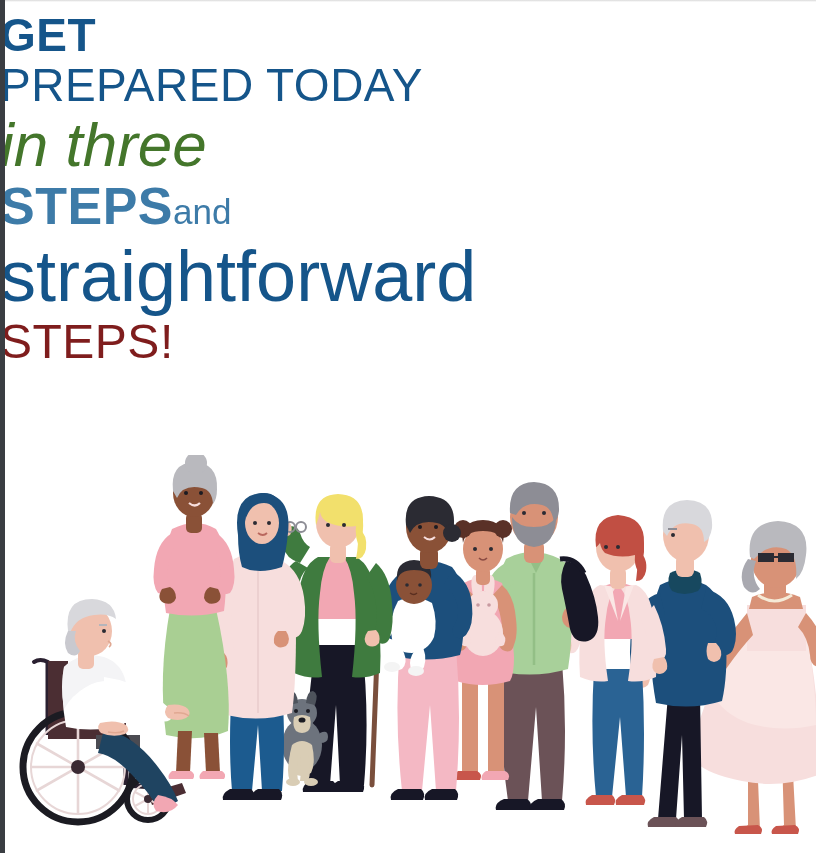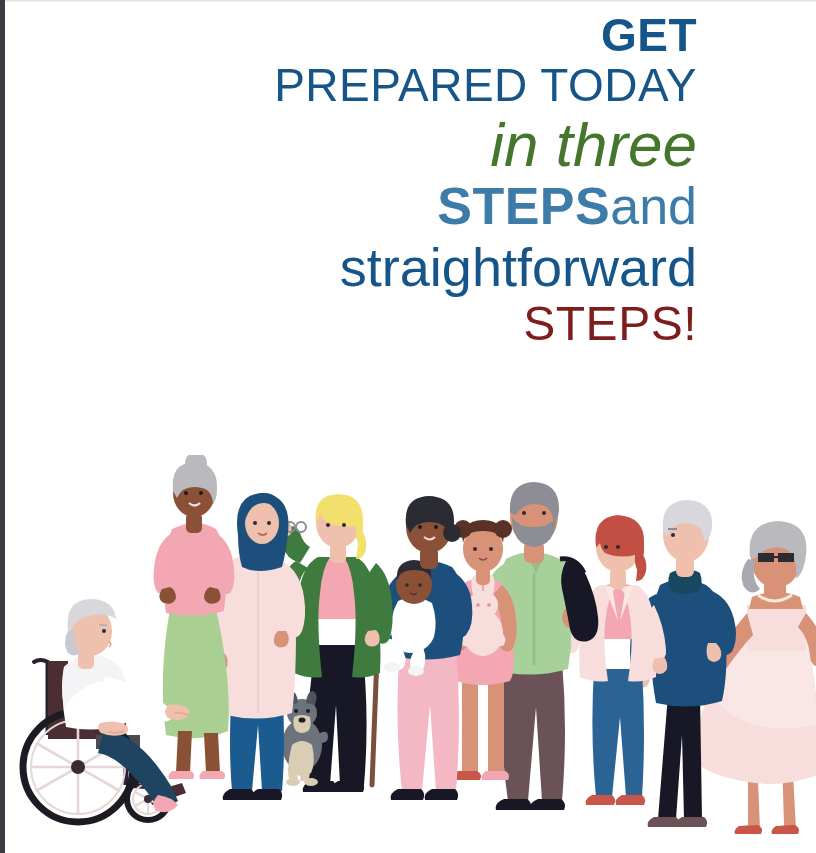--- a/index.html
+++ b/index.html
@@ -33,21 +33,21 @@
     background: linear-gradient(to bottom, #d9d9d9, #ffffff);
     z-index: 49;
   }
 
   
   #headline {
     position: absolute;
     left: 0; top: 0;
     width: 697px;
     padding-top: 12px;
-    text-align: right;
+    text-align: left;
     user-select: none;
   }
   .hl-line { display: block; line-height: 1.0; white-space: nowrap; }
 
   .line-get {
     font-size: 46px;
     font-weight: 700;
     color: #15558a;
     letter-spacing: 0.5px;
     margin-bottom: 4px;
@@ -73,24 +73,24 @@
     margin-bottom: 8px;
   }
   .simple-word {
     font-weight: 700;
     color: #3d7ba8;
     letter-spacing: 0.5px;
   }
   .and-word {
     font-weight: 400;
     color: #3d7ba8;
-    font-size: 52px;
+    font-size: 35px;
   }
   .line-straightforward {
-    font-size: 54px;
+    font-size: 72px;
     font-weight: 400;
     color: #15558a;
     margin-bottom: 6px;
   }
   .line-steps {
     font-size: 48px;
     font-weight: 400;
     color: #7f1d1d;
     letter-spacing: 0.5px;
   }

